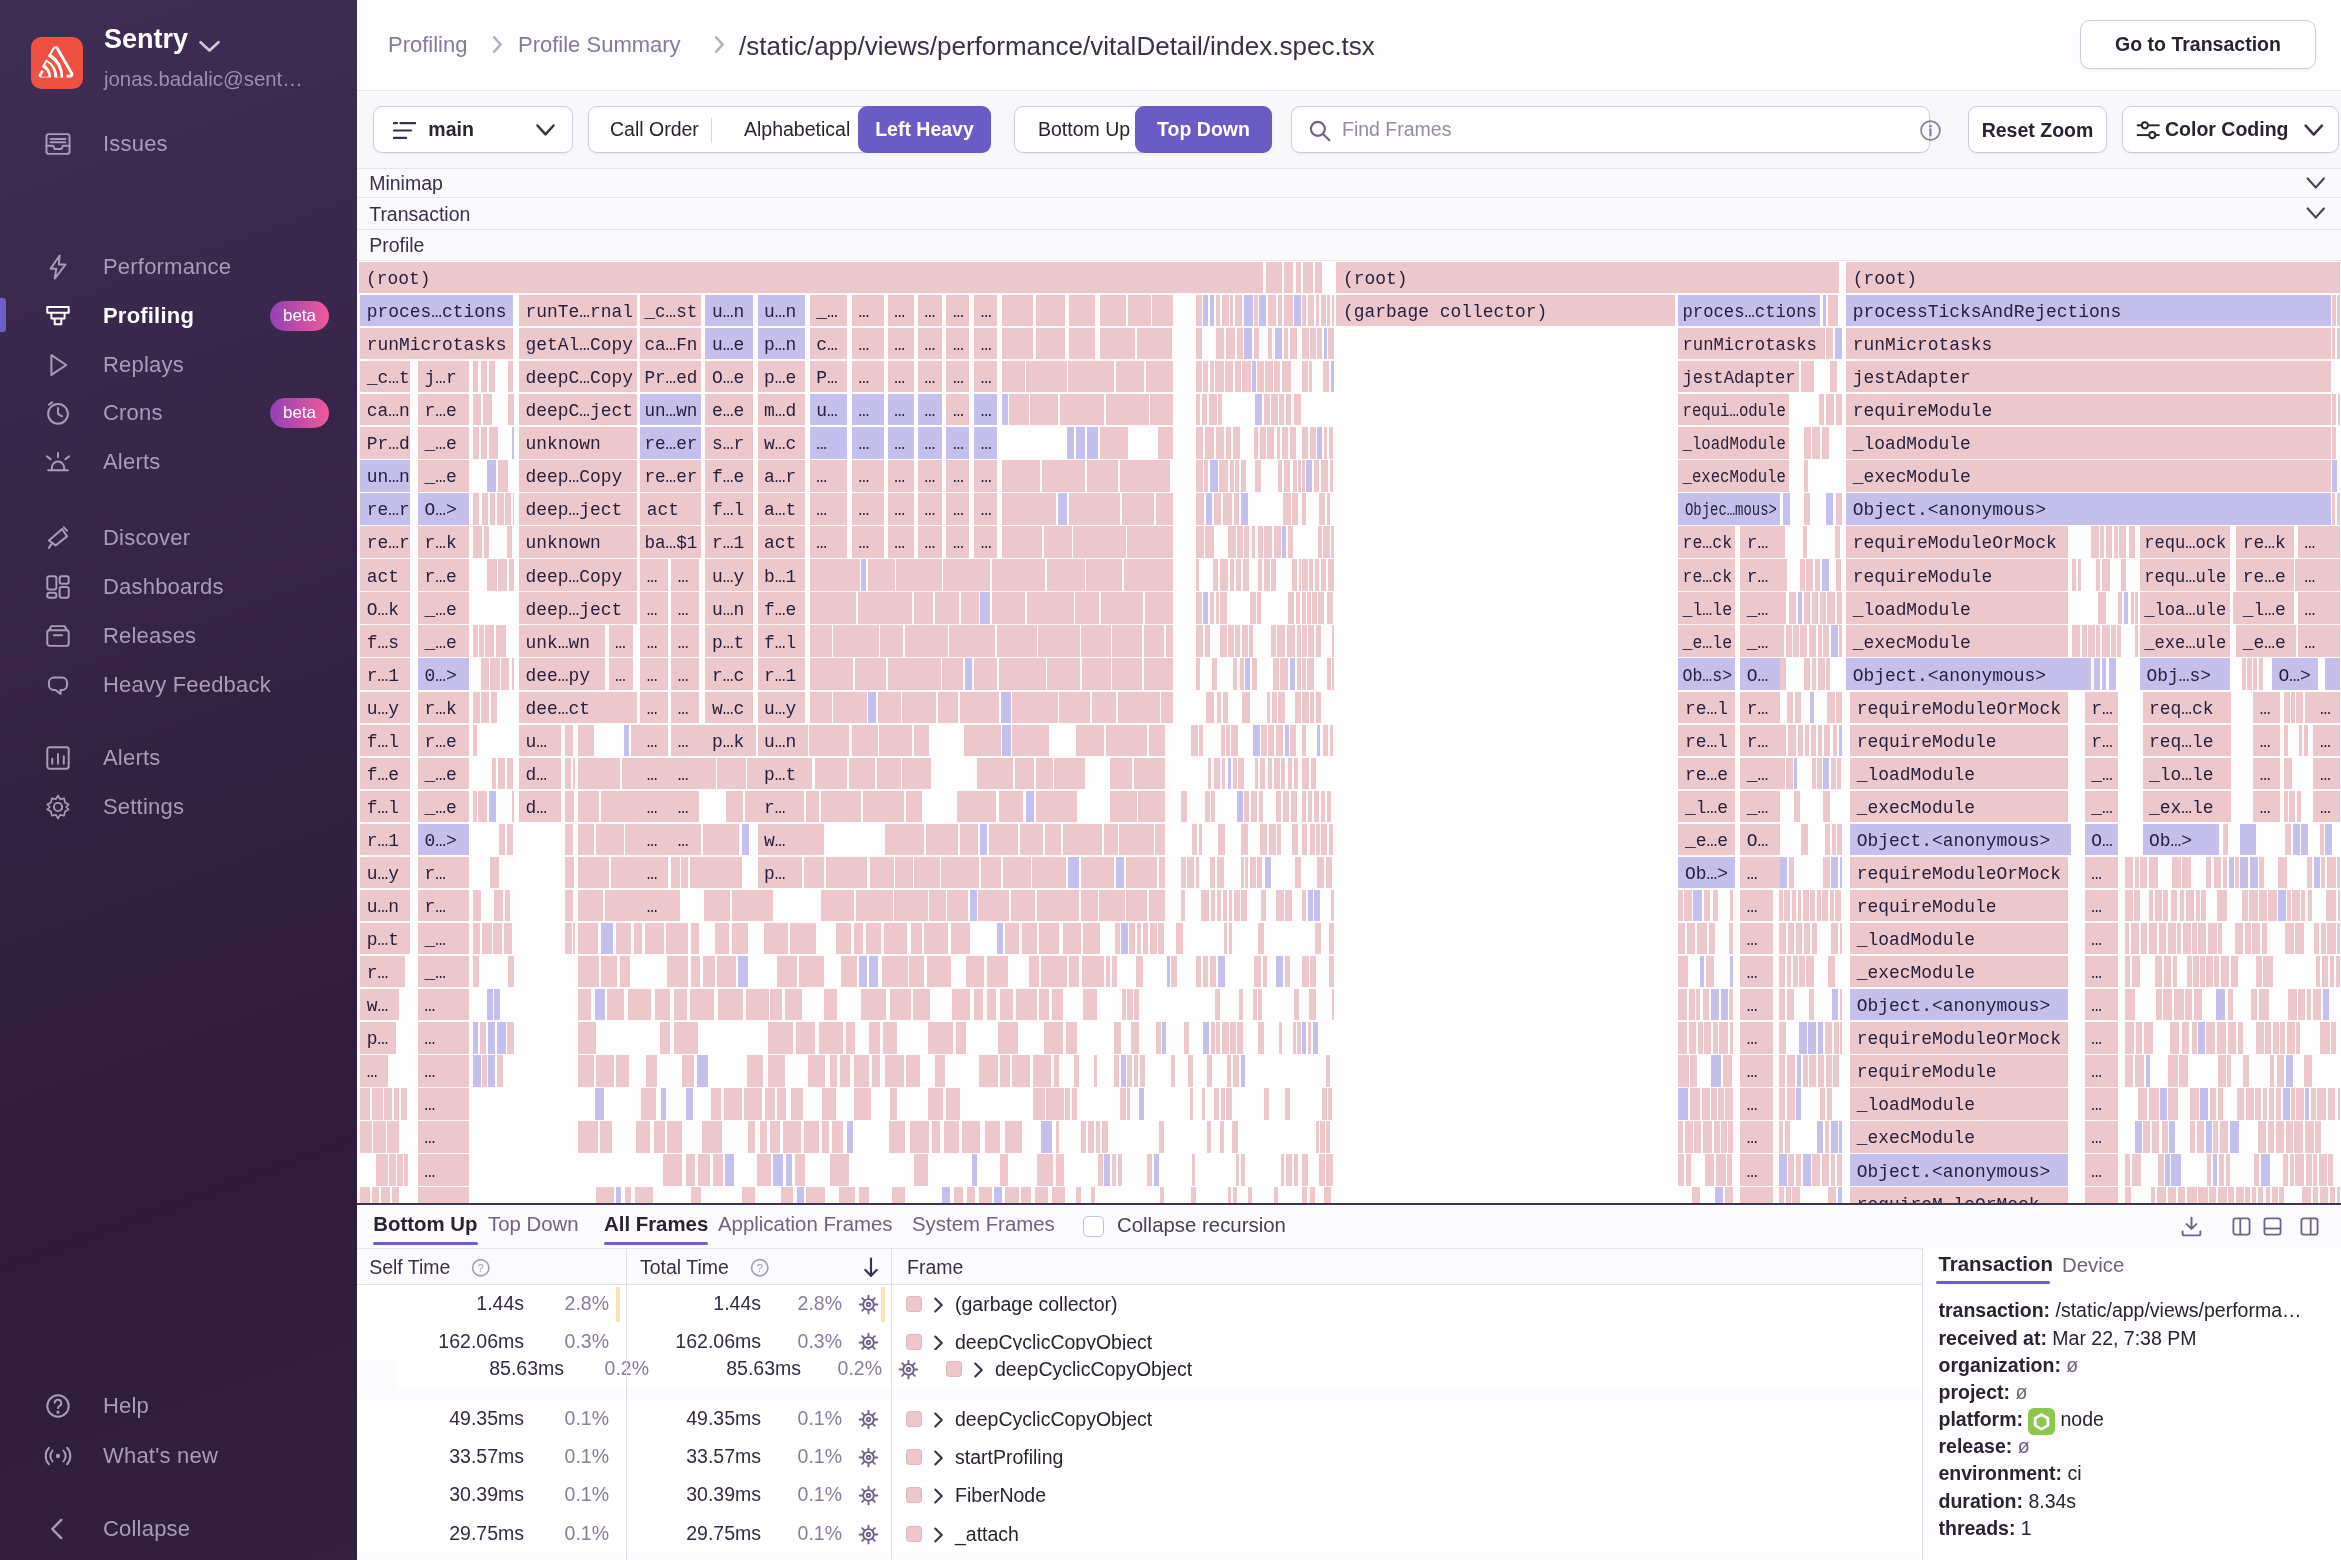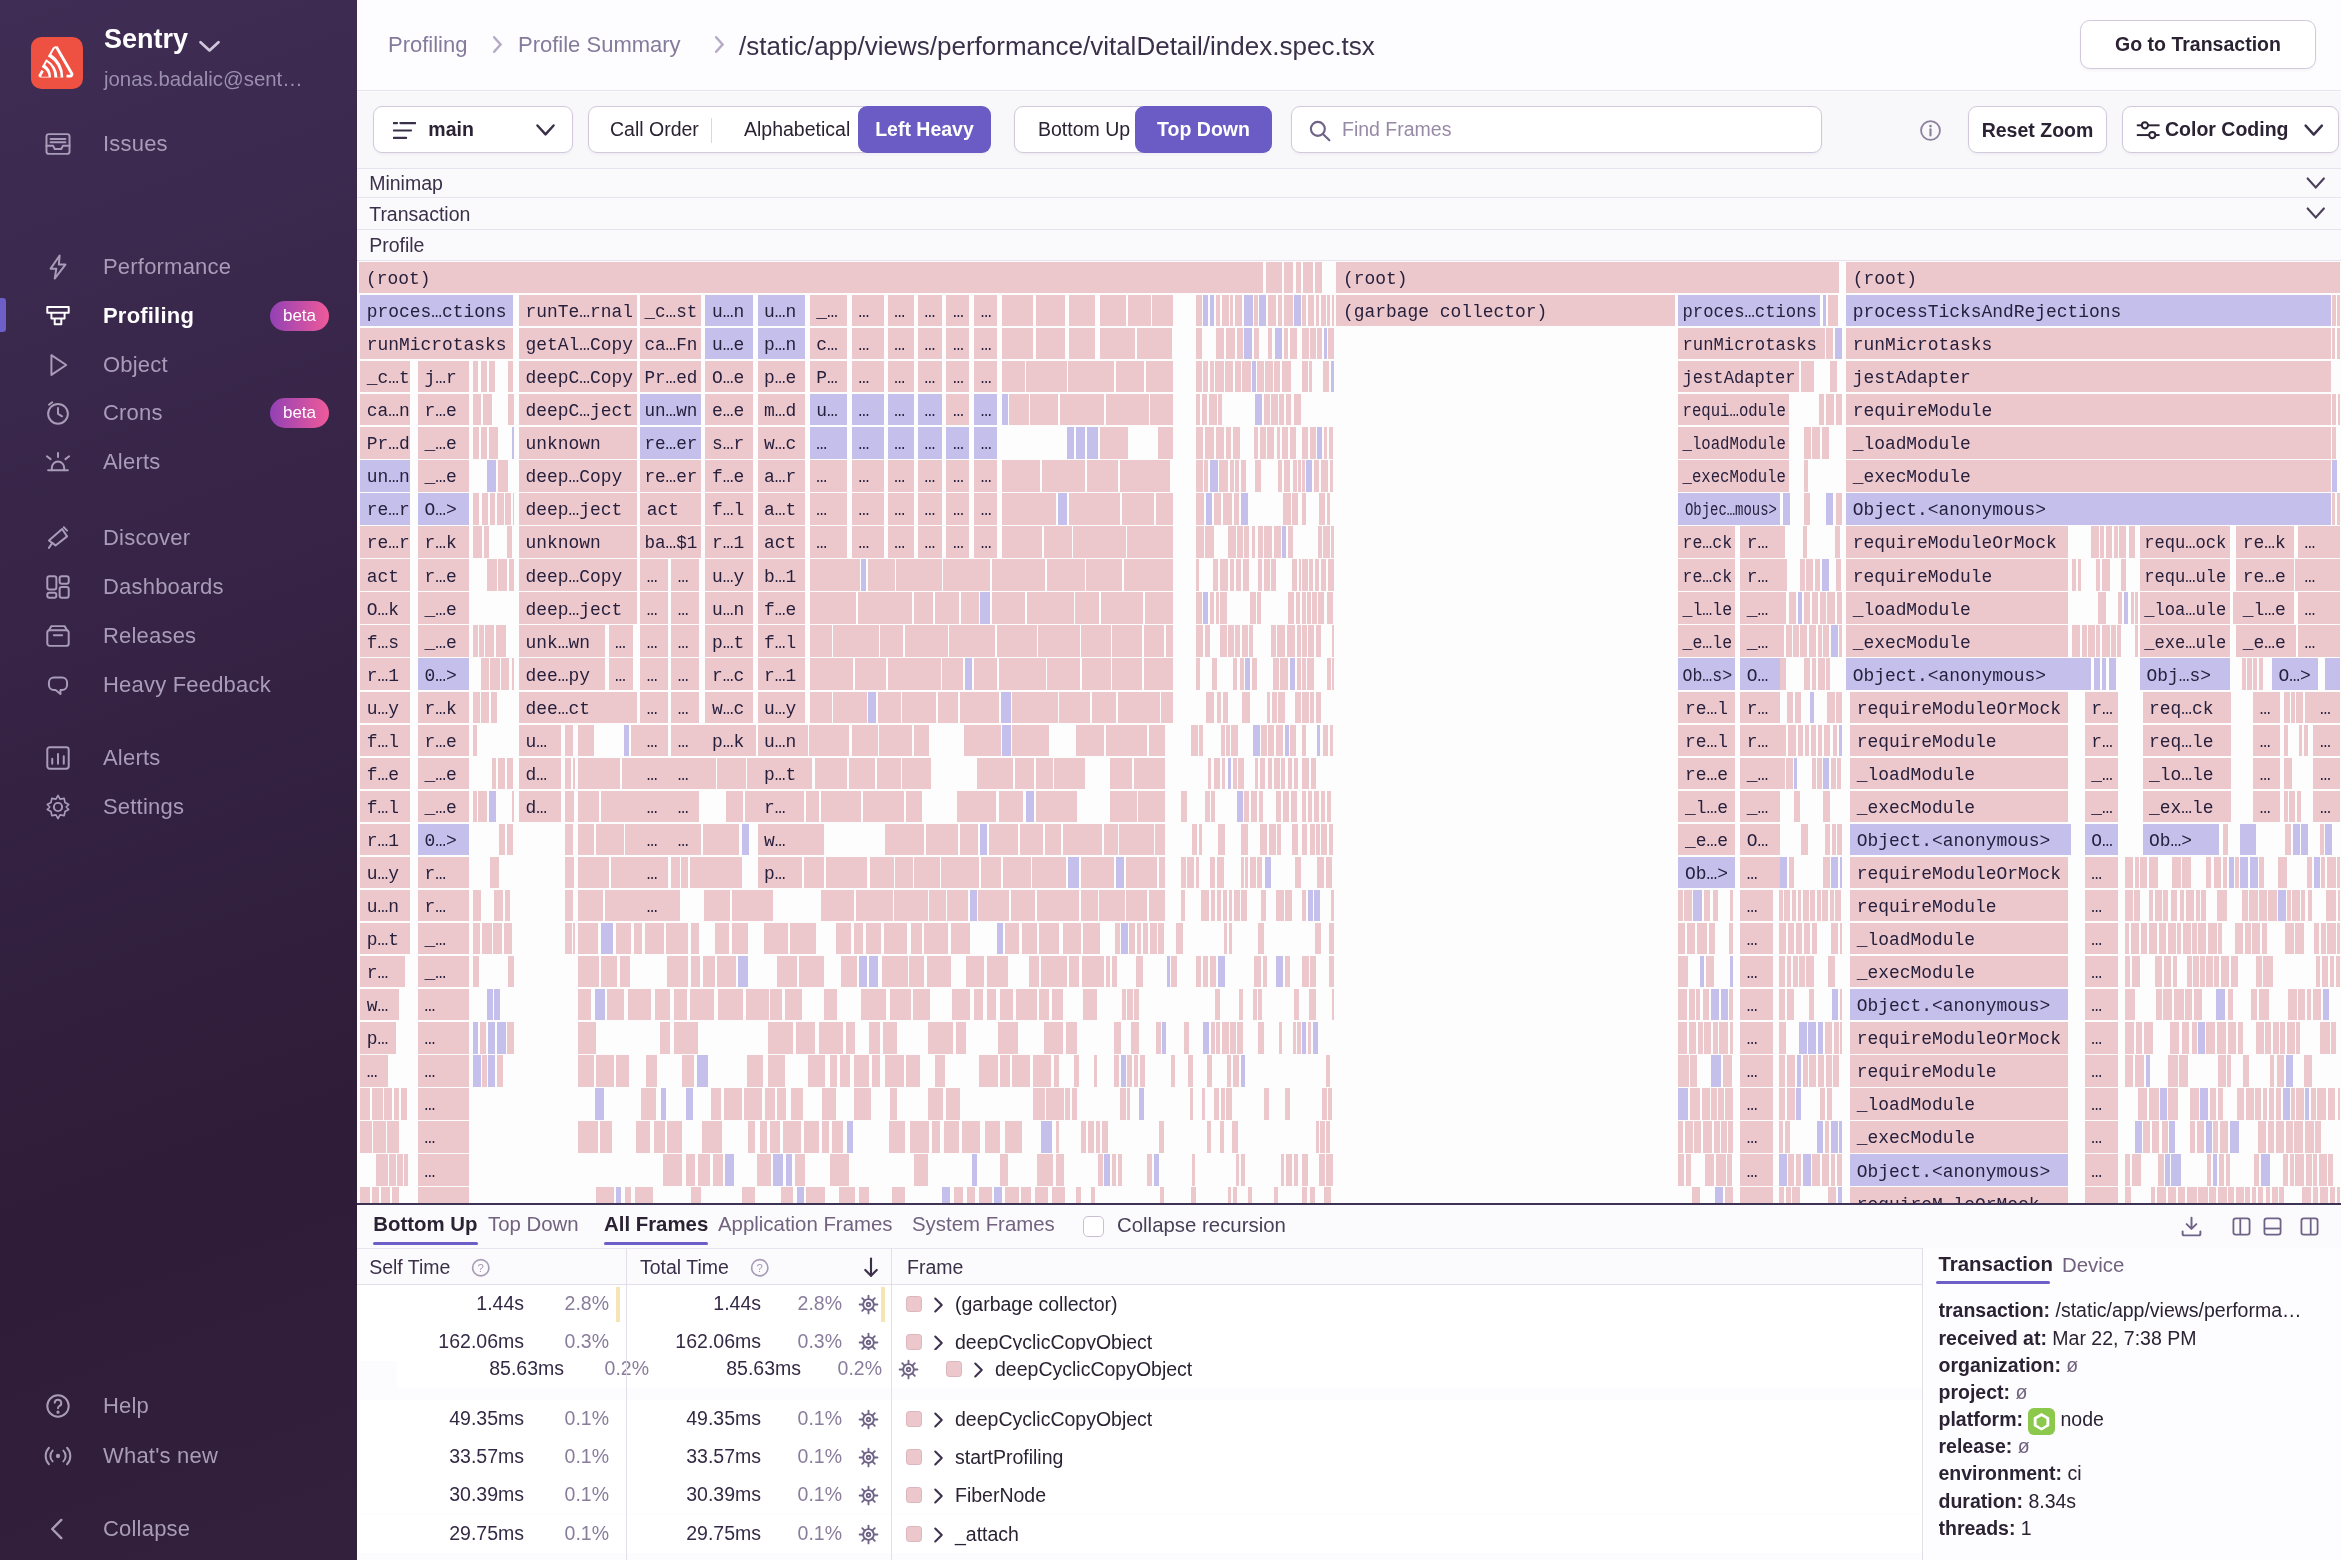--- a/index.html
+++ b/index.html
@@ -69,21 +69,21 @@
       <div class="beta">beta</div>
       <svg class="width=&quot;34&quot;" height="28" viewBox="0 0 34 34" fill="none" stroke="#ffffff" stroke-width="2.4" stroke-linecap="round" stroke-linejoin="round">
         <path d="M4 6 h26 v7 h-26 z M9 13 v7 M25 13 v7 M9 20 h16 M13 20 v7 h8 v-7"></path>
       </svg>
       <span class="lbl" style="color:#fff;font-weight:bold;">Profiling</span>
     </div>
 <div class="sitem" style="top:340px;">
       <svg class="width=&quot;34&quot;" height="28" viewBox="0 0 34 34" fill="none" stroke="#a99cb8" stroke-width="2.4" stroke-linecap="round" stroke-linejoin="round">
         <path d="M9 5 L27 17 L9 29 z"></path>
       </svg>
-      <span class="lbl" style="">Object</span>
+      <span class="lbl" style="">Replays</span>
     </div>
 <div class="sitem" style="top:388px;">
       <div class="beta">beta</div>
       <svg class="width=&quot;34&quot;" height="28" viewBox="0 0 34 34" fill="none" stroke="#a99cb8" stroke-width="2.4" stroke-linecap="round" stroke-linejoin="round">
         <circle cx="17" cy="18" r="12"></circle>
         <path d="M17 11 v7 l5 3"></path>
         <path d="M6 7 L10 4"></path>
       </svg>
       <span class="lbl" style="">Crons</span>
     </div>
@@ -193,21 +193,21 @@
   <div class="btn" style="left:231px;width:401px;">
     <span class="abs" style="left:21px;top:11.4px;">Call Order</span>
     <div class="abs" style="left:122px;top:11.4px;width:0.8px;height:24.4px;background:#ddd5e5;"></div>
     <span class="abs" style="left:155px;top:11.4px;">Alphabetical</span>
     <div class="abs" style="left:269px;top:-0.8px;width:133px;height:47px;background:#6a5cc4;border-radius:9px;color:#fff;font-weight:bold;text-align:center;line-height:47px;">Left Heavy</div>
   </div>
   <div class="btn" style="left:657px;width:257px;">
     <span class="abs" style="left:23px;top:11.4px;">Bottom Up</span>
     <div class="abs" style="left:120px;top:-0.8px;width:137px;height:47px;background:#6a5cc4;border-radius:9px;color:#fff;font-weight:bold;text-align:center;line-height:47px;">Top Down</div>
   </div>
-  <div class="btn" style="left:934px;width:531px;">
+  <div class="btn" style="left:934px;width:639px;">
     <svg class="abs" style="left:16.3px;top:12.2px" width="23" height="23" viewBox="0 0 28 28">
           <circle cx="12" cy="12" r="8.5" fill="none" stroke="#6f6287" stroke-width="2.6"></circle>
           <line x1="18.5" y1="18.5" x2="26" y2="26" stroke="#6f6287" stroke-width="2.6" stroke-linecap="round"></line>
         </svg>
     <span class="abs" style="left:50px;top:11.4px;color:#978aa6;">Find Frames</span>
     <svg class="abs" style="left:627px;top:12.2px" width="23" height="23" viewBox="0 0 28 28">
           <circle cx="14" cy="14" r="11.5" fill="none" stroke="#8c809f" stroke-width="2.2"></circle>
           <circle cx="14" cy="8.6" r="1.6" fill="#8c809f"></circle>
           <line x1="14" y1="12.5" x2="14" y2="20" stroke="#8c809f" stroke-width="2.6" stroke-linecap="round"></line>
         </svg>

